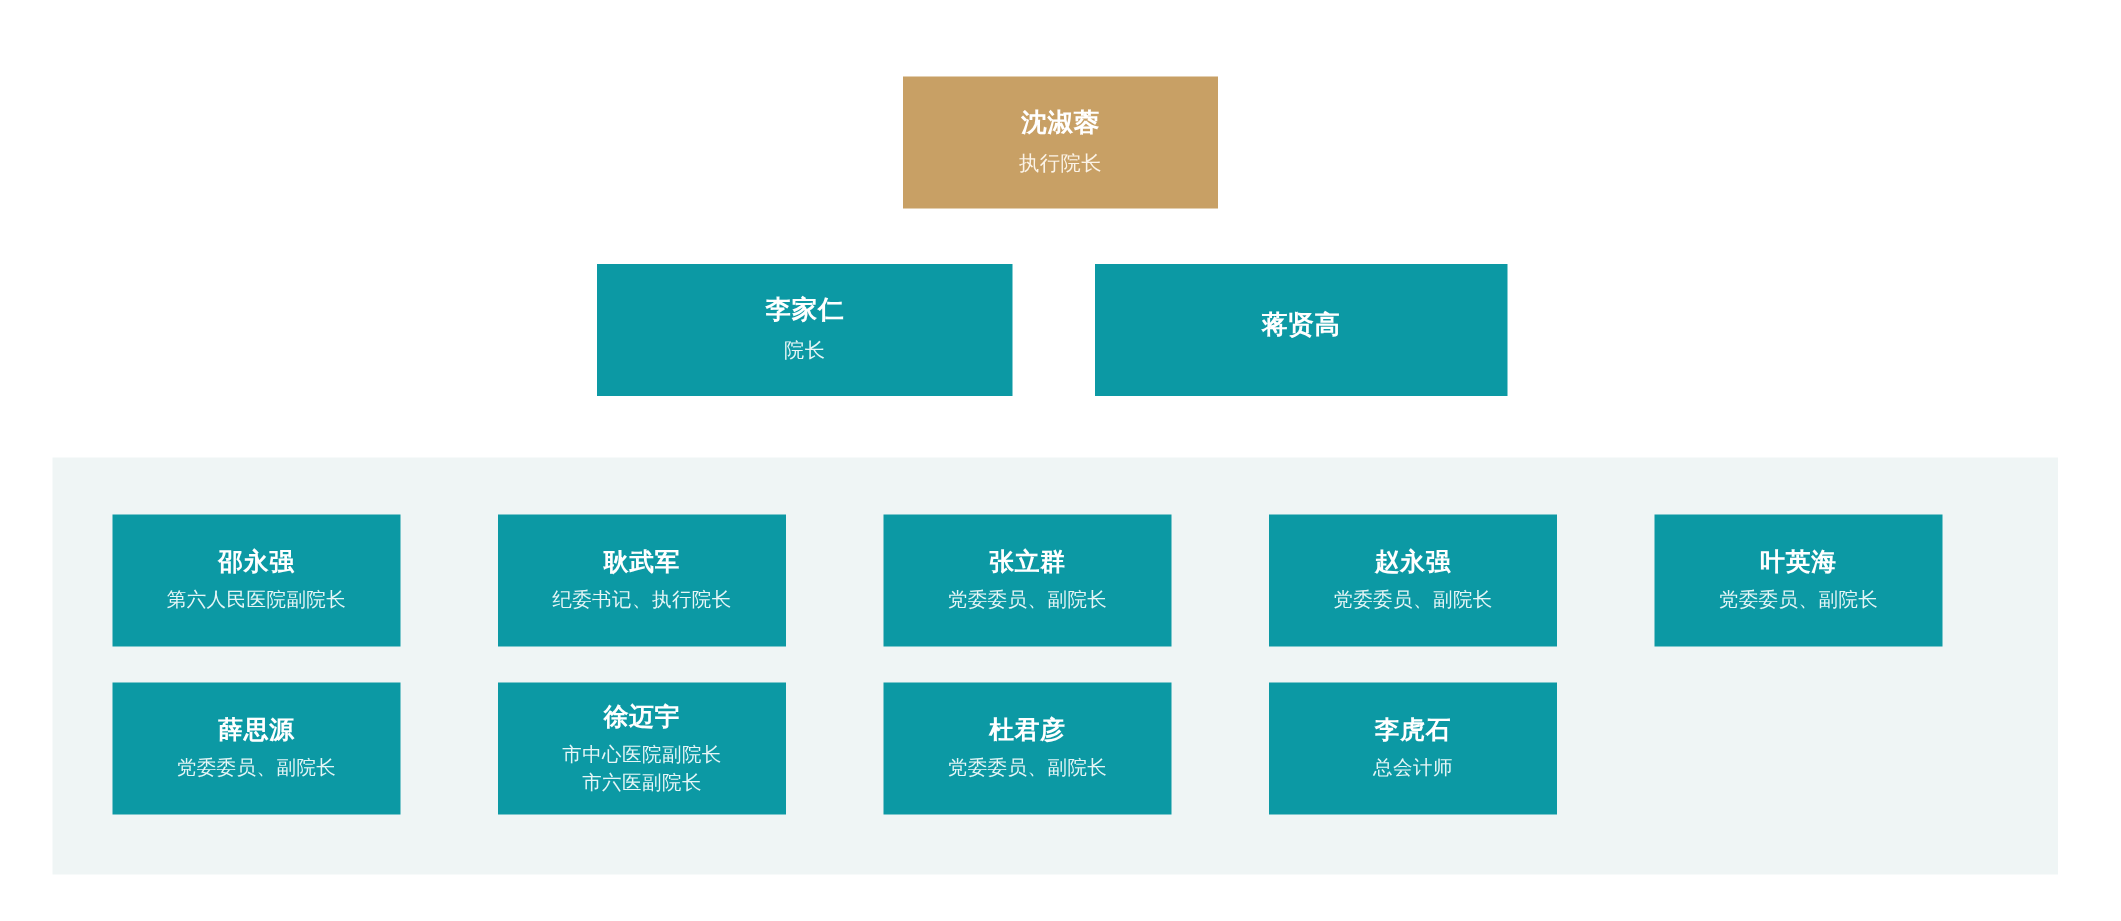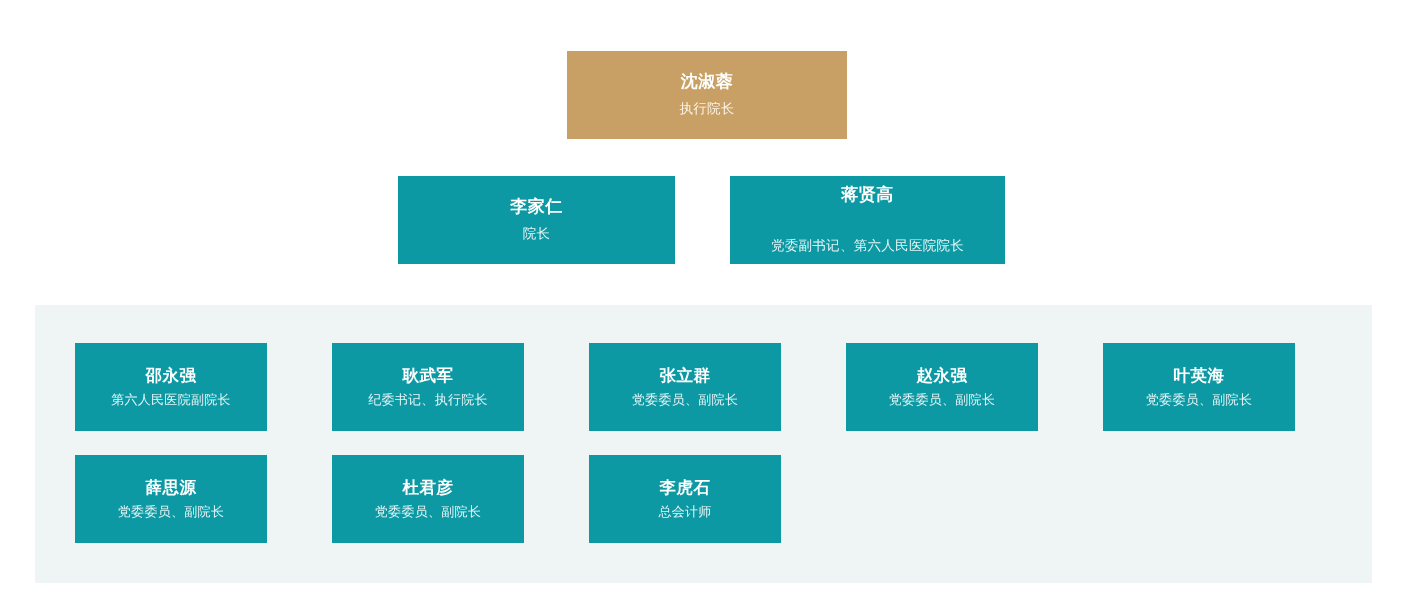--- a/index.html
+++ b/index.html
@@ -48,21 +48,21 @@
   
   .level1-row {
     position: absolute;
     left: 0;
     top: 51px;
     width: 1414px;
     display: flex;
     justify-content: center;
   }
   .card-level1 {
-    width: 280px;
+    width: 210px;
     height: 88px;
     background: #c8a065;
   }
   .card-level1 .title { color: #fbf3e7; }
 
   
   .level2-row {
     position: absolute;
     left: 398px;
     top: 176px;
@@ -119,23 +119,20 @@
 
   <div class="level2-row">
     <div class="card card-level2 card-level2-a">
       <div class="name">李家仁</div>
       <div class="title">
         <span class="title-line">院长</span>
       </div>
     </div>
     <div class="card card-level2 card-level2-b">
       <div class="name">蒋贤高</div>
-      <div class="title">
-        <span class="title-line">党委副书记、第六人民医院院长</span>
-      </div>
     </div>
   </div>
 
   <div class="level3-panel">
     <div class="level3-grid">
 
       <div class="card card-level3">
         <div class="name">邵永强</div>
         <div class="title">
           <span class="title-line">第六人民医院副院长</span>
@@ -171,20 +168,27 @@
       </div>
 
 
       <div class="card card-level3">
         <div class="name">薛思源</div>
         <div class="title">
           <span class="title-line">党委委员、副院长</span>
         </div>
       </div>
 
+      <div class="card card-level3">
+        <div class="name">徐迈宇</div>
+        <div class="title">
+          <span class="title-line">市中心医院副院长</span>
+          <span class="title-line">市六医副院长</span>
+        </div>
+      </div>
 
       <div class="card card-level3">
         <div class="name">杜君彦</div>
         <div class="title">
           <span class="title-line">党委委员、副院长</span>
         </div>
       </div>
 
       <div class="card card-level3">
         <div class="name">李虎石</div>

